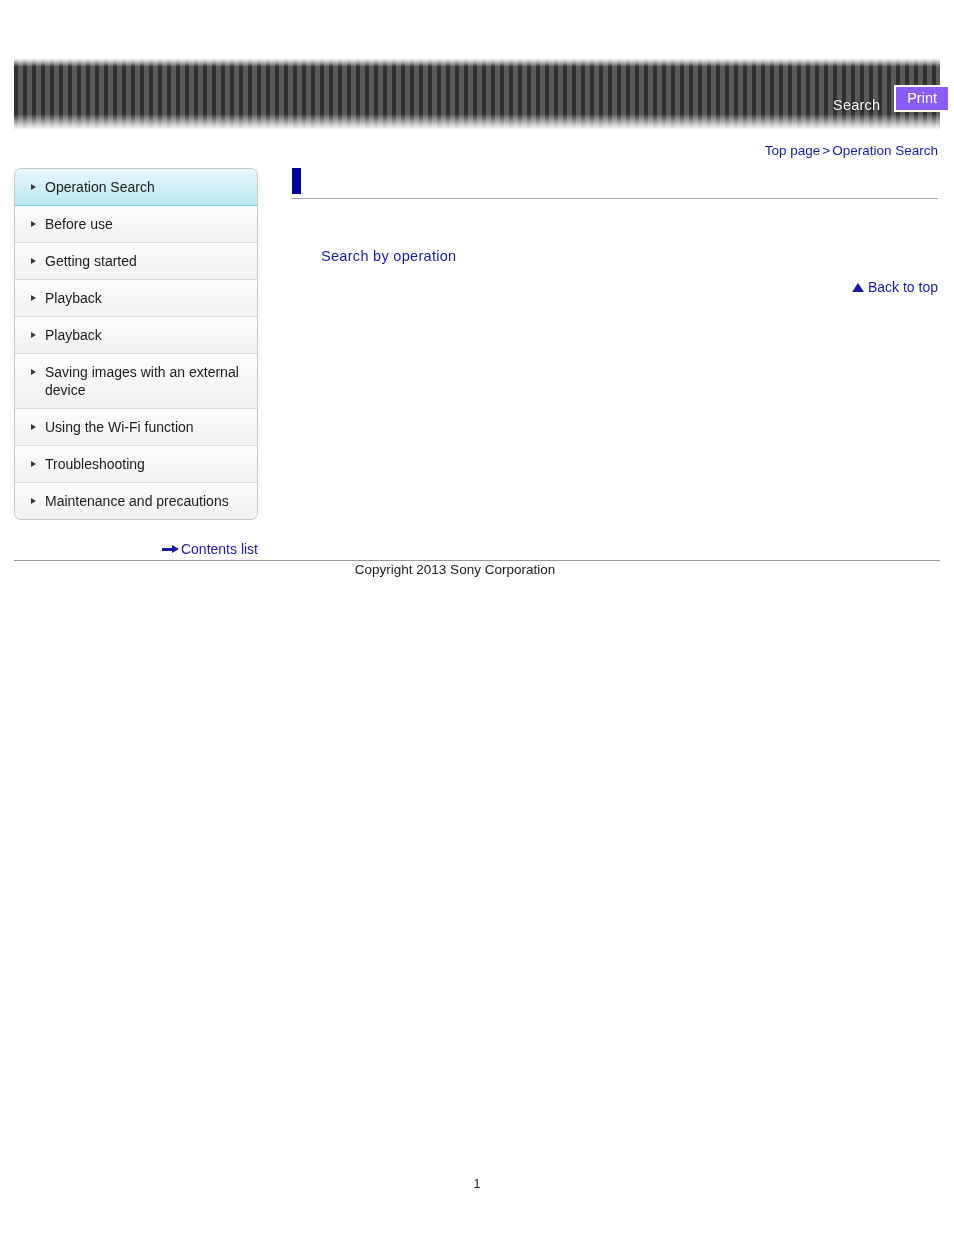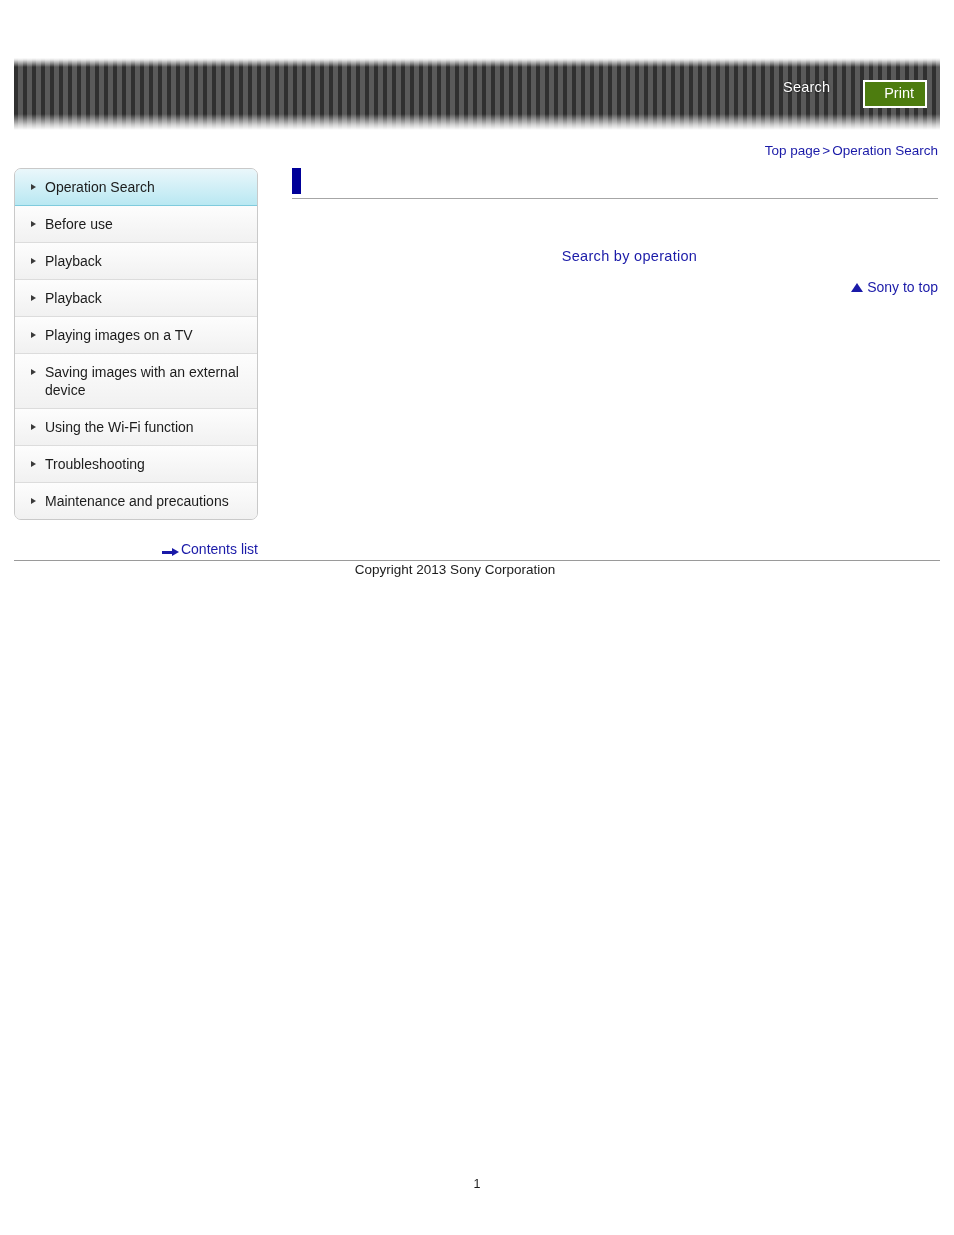--- a/index.html
+++ b/index.html
@@ -37,45 +37,44 @@
         rgba(255,255,255,0.0) 9px,
         rgba(255,255,255,0.0) 56px,
         rgba(255,255,255,0.75) 67px,
         #ffffff 72px),
       repeating-linear-gradient(to right,
         #303030 0px, #303030 4px,
         #5a5a5a 4px, #5a5a5a 9px);
   }
   .header-tools {
     position: absolute;
-    right: 27px;
+    right: 4px;
     top: 80px;
     height: 32px;
     display: flex;
-    align-items: flex-start;
+    align-items: flex-end;
     gap: 14px;
   }
   .search-link {
     color: #ffffff;
     font-size: 14.5px;
     letter-spacing: 0.2px;
     text-decoration: none;
     line-height: 1;
     text-shadow: 0 0 2px rgba(0,0,0,0.9);
   }
   .print-button {
     border: 2px solid #ffffff;
-    background: #4d7c0f;
+    background: #8b5cf6;
     color: #ffffff;
     font-size: 14.5px;
     font-family: "Liberation Sans", sans-serif;
-    padding: 4px 11px 5px 19px;
+    padding: 4px 11px 5px 11px;
     line-height: 1;
     cursor: pointer;
-    margin-left: 19px;
   }
 
   
   .breadcrumb {
     position: absolute;
     right: 16px;
     top: 143px;
     font-size: 13.5px;
     color: #1a1aa8;
     white-space: nowrap;
@@ -137,21 +136,21 @@
   }
 
   
   .contents-row {
     position: absolute;
     left: 14px;
     top: 541px;
     width: 244px;
     display: flex;
     justify-content: flex-end;
-    align-items: flex-end;
+    align-items: center;
   }
   .arrow-right-icon {
     display: inline-block;
     position: relative;
     width: 17px;
     height: 9px;
     margin-right: 2px;
   }
   .arrow-right-icon::before {
     content: "";
@@ -178,21 +177,20 @@
     font-size: 14px;
     text-decoration: none;
   }
 
   
   .main {
     position: absolute;
     left: 292px;
     top: 168px;
     width: 646px;
-    text-align: center;
   }
   .page-heading {
     display: flex;
     align-items: stretch;
     border-bottom: 1px solid #a6a6a6;
     padding-bottom: 4px;
     min-height: 26px;
   }
   .heading-marker {
     flex: 0 0 auto;
@@ -284,29 +282,29 @@
       <div class="nav-item selected">
         <span class="nav-bullet"></span>
         <span class="nav-label">Operation Search</span>
       </div>
       <div class="nav-item">
         <span class="nav-bullet"></span>
         <span class="nav-label">Before use</span>
       </div>
       <div class="nav-item">
         <span class="nav-bullet"></span>
+        <span class="nav-label">Getting started</span>
+      </div>
+      <div class="nav-item">
+        <span class="nav-bullet"></span>
         <span class="nav-label">Playback</span>
       </div>
       <div class="nav-item">
         <span class="nav-bullet"></span>
         <span class="nav-label">Playback</span>
-      </div>
-      <div class="nav-item">
-        <span class="nav-bullet"></span>
-        <span class="nav-label">Playing images on a TV</span>
       </div>
       <div class="nav-item">
         <span class="nav-bullet"></span>
         <span class="nav-label">Saving images with an external device</span>
       </div>
       <div class="nav-item">
         <span class="nav-bullet"></span>
         <span class="nav-label">Using the Wi-Fi function</span>
       </div>
       <div class="nav-item">
@@ -329,21 +327,21 @@
       <span class="heading-marker"></span>
       <span class="heading-text"></span>
     </div>
 
     <div class="body-link-row">
       <a class="body-link" href="#">Search by operation</a>
     </div>
 
     <div class="back-to-top-row">
       <span class="triangle-up-icon"></span>
-      <a class="back-to-top-link" href="#">Sony to top</a>
+      <a class="back-to-top-link" href="#">Back to top</a>
     </div>
   </main>
 
   <div class="footer-rule"></div>
   <div class="copyright">Copyright 2013 Sony Corporation</div>
   <div class="page-number">1</div>
 
 </div>
 
 </body></html>

